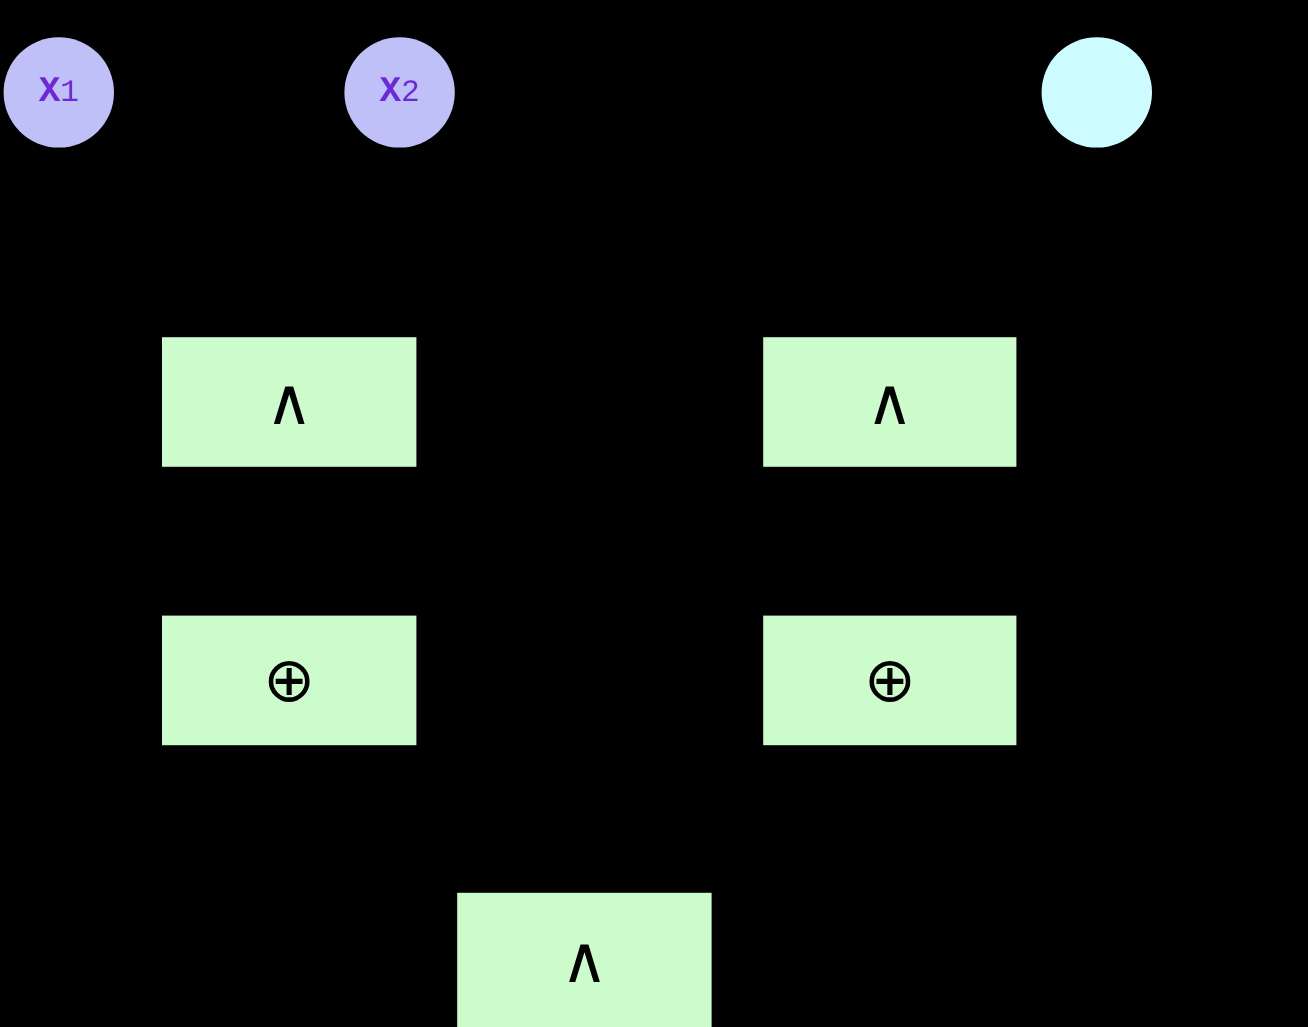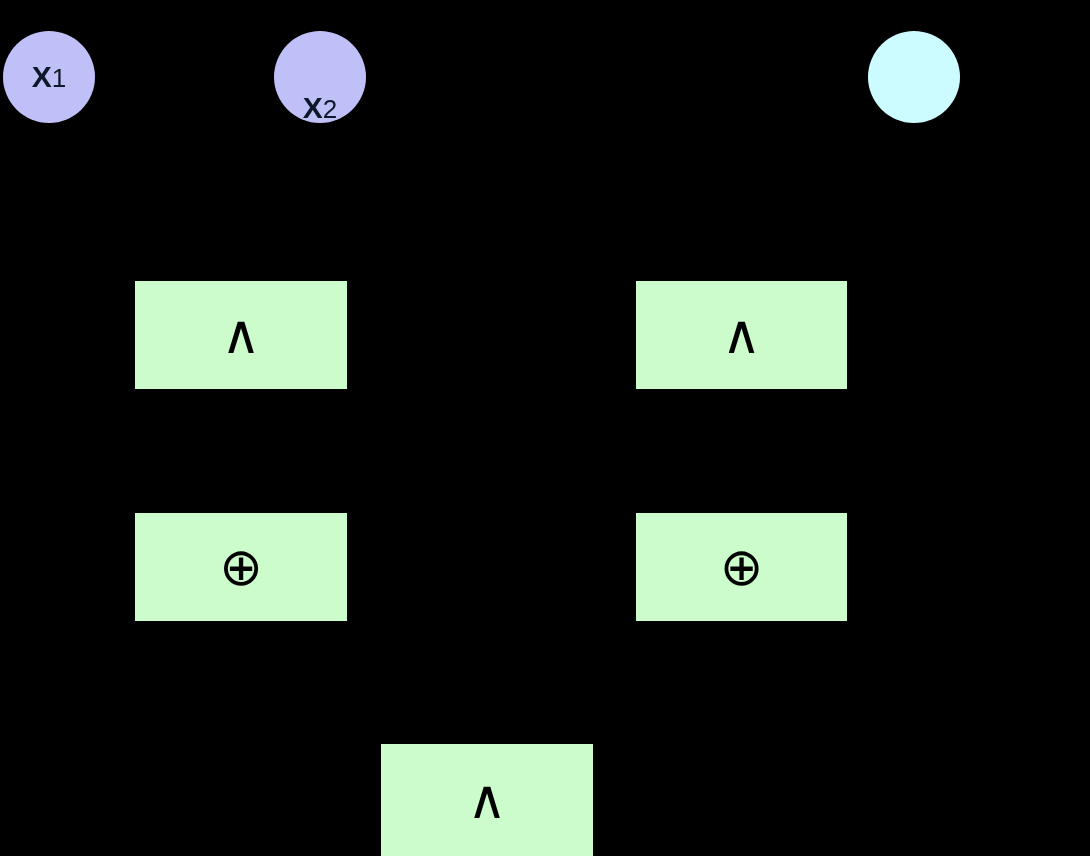--- a/index.html
+++ b/index.html
@@ -28,22 +28,22 @@
   }
   .node-circle {
     position: absolute;
     border-radius: 50%;
     display: flex;
     align-items: center;
     justify-content: center;
     box-sizing: border-box;
   }
   .node-label {
-    color: #0f172a;
-    font-family: Liberation Sans, sans-serif;
+    color: #6d28d9;
+    font-family: Liberation Mono, monospace;
     font-weight: bold;
     font-size: 30px;
     line-height: 1;
     letter-spacing: 0px;
     white-space: nowrap;
     user-select: none;
   }
   .node-label .sub {
     font-weight: normal;
     font-size: 26px;
@@ -83,21 +83,21 @@
       <line x1="241" y1="621" x2="440" y2="744" stroke="#000000" stroke-width="2"></line>
       <line x1="741" y1="621" x2="535" y2="744" stroke="#000000" stroke-width="2"></line>
     </svg>
 
   <div class="node-circle" id="node-0" style="left: 3px; top: 31px; width: 92px; height: 92px; background: rgb(192, 192, 248);">
     <span class="node-label">
       <span>X</span><span class="sub">1</span>
     </span>
   </div>
 
-  <div class="node-circle" id="node-1" style="left: 274px; top: 31px; width: 92px; height: 92px; background: rgb(192, 192, 248); align-items: flex-end;">
+  <div class="node-circle" id="node-1" style="left: 287px; top: 31px; width: 92px; height: 92px; background: rgb(192, 192, 248);">
     <span class="node-label">
       <span>X</span><span class="sub">2</span>
     </span>
   </div>
 
 
   <div class="node-circle" id="node-3" style="left: 868px; top: 31px; width: 92px; height: 92px; background: rgb(204, 252, 255);">
     <span class="node-label">
       <span></span><span class="sub"></span>
     </span>

